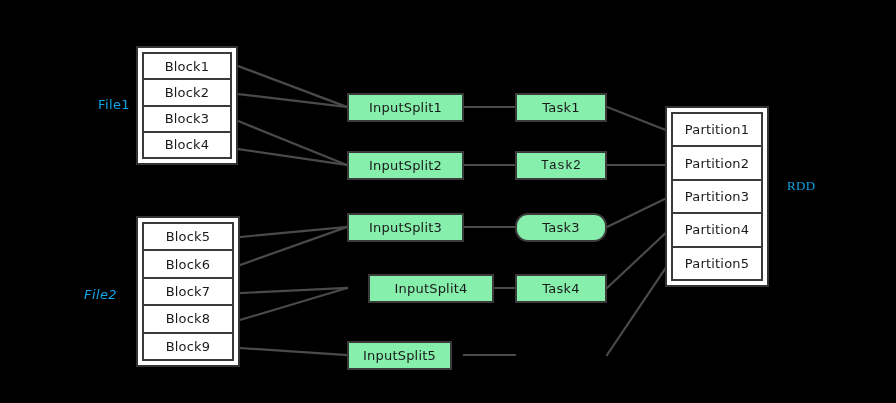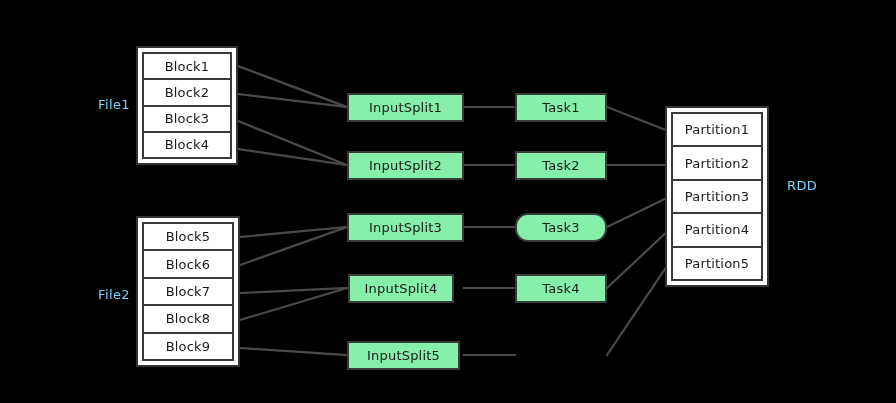--- a/index.html
+++ b/index.html
@@ -63,21 +63,21 @@
     align-items: center;
     justify-content: center;
     font-size: 13px;
     color: #1a1a1a;
     letter-spacing: 0.2px;
   }
 
   
   .side-label {
     position: absolute;
-    color: #7dd3fc;
+    color: #0ea5e9;
     font-size: 13px;
     letter-spacing: 0.4px;
     white-space: nowrap;
   }
 </style>
 </head>
 <body>
 
 <div id="canvas">
 
@@ -113,48 +113,48 @@
 
   <div class="group-frame" style="left:136px; top:46px; width:102px; height:119px;">
     <div class="group-inner">
       <div class="cell">Block1</div>
       <div class="cell">Block2</div>
       <div class="cell">Block3</div>
       <div class="cell">Block4</div>
     </div>
   </div>
 
-  <div class="side-label" style="left:98px; top:287px;">File2</div>
+  <div class="side-label" style="left:84px; top:287px;font-style:italic;">File2</div>
 
   <div class="group-frame" style="left:136px; top:216px; width:104px; height:151px;">
     <div class="group-inner">
       <div class="cell">Block5</div>
       <div class="cell">Block6</div>
       <div class="cell">Block7</div>
       <div class="cell">Block8</div>
       <div class="cell">Block9</div>
     </div>
   </div>
 
   <div class="node-box" style="left:347px; top:93px; width:117px; height:29px;">InputSplit1</div>
   <div class="node-box" style="left:347px; top:151px; width:117px; height:29px;">InputSplit2</div>
   <div class="node-box" style="left:347px; top:213px; width:117px; height:29px;">InputSplit3</div>
-  <div class="node-box" style="left:348px; top:274px; width:106px; height:29px;">InputSplit4</div>
-  <div class="node-box" style="left:347px; top:341px; width:113px; height:29px;">InputSplit5</div>
+  <div class="node-box" style="left:368px; top:274px; width:126px; height:29px;">InputSplit4</div>
+  <div class="node-box" style="left:347px; top:341px; width:105px; height:29px;">InputSplit5</div>
 
   <div class="node-box" style="left:515px; top:93px; width:92px; height:29px;">Task1</div>
-  <div class="node-box" style="left:515px; top:151px; width:92px; height:29px;">Task2</div>
+  <div class="node-box" style="left:515px; top:151px; width:92px; height:29px;font-family:Liberation Mono, monospace;">Task2</div>
   <div class="node-box" style="left:515px; top:213px; width:92px; height:29px;border-radius:13px;">Task3</div>
   <div class="node-box" style="left:515px; top:274px; width:92px; height:29px;">Task4</div>
 
   <div class="group-frame" style="left:665px; top:106px; width:104px; height:181px;">
     <div class="group-inner">
       <div class="cell">Partition1</div>
       <div class="cell">Partition2</div>
       <div class="cell">Partition3</div>
       <div class="cell">Partition4</div>
       <div class="cell">Partition5</div>
     </div>
   </div>
 
-  <div class="side-label" style="left:787px; top:178px;">RDD</div>
+  <div class="side-label" style="left:787px; top:178px;font-family:Liberation Serif, serif;">RDD</div>
 
 </div>
 
 </body></html>

